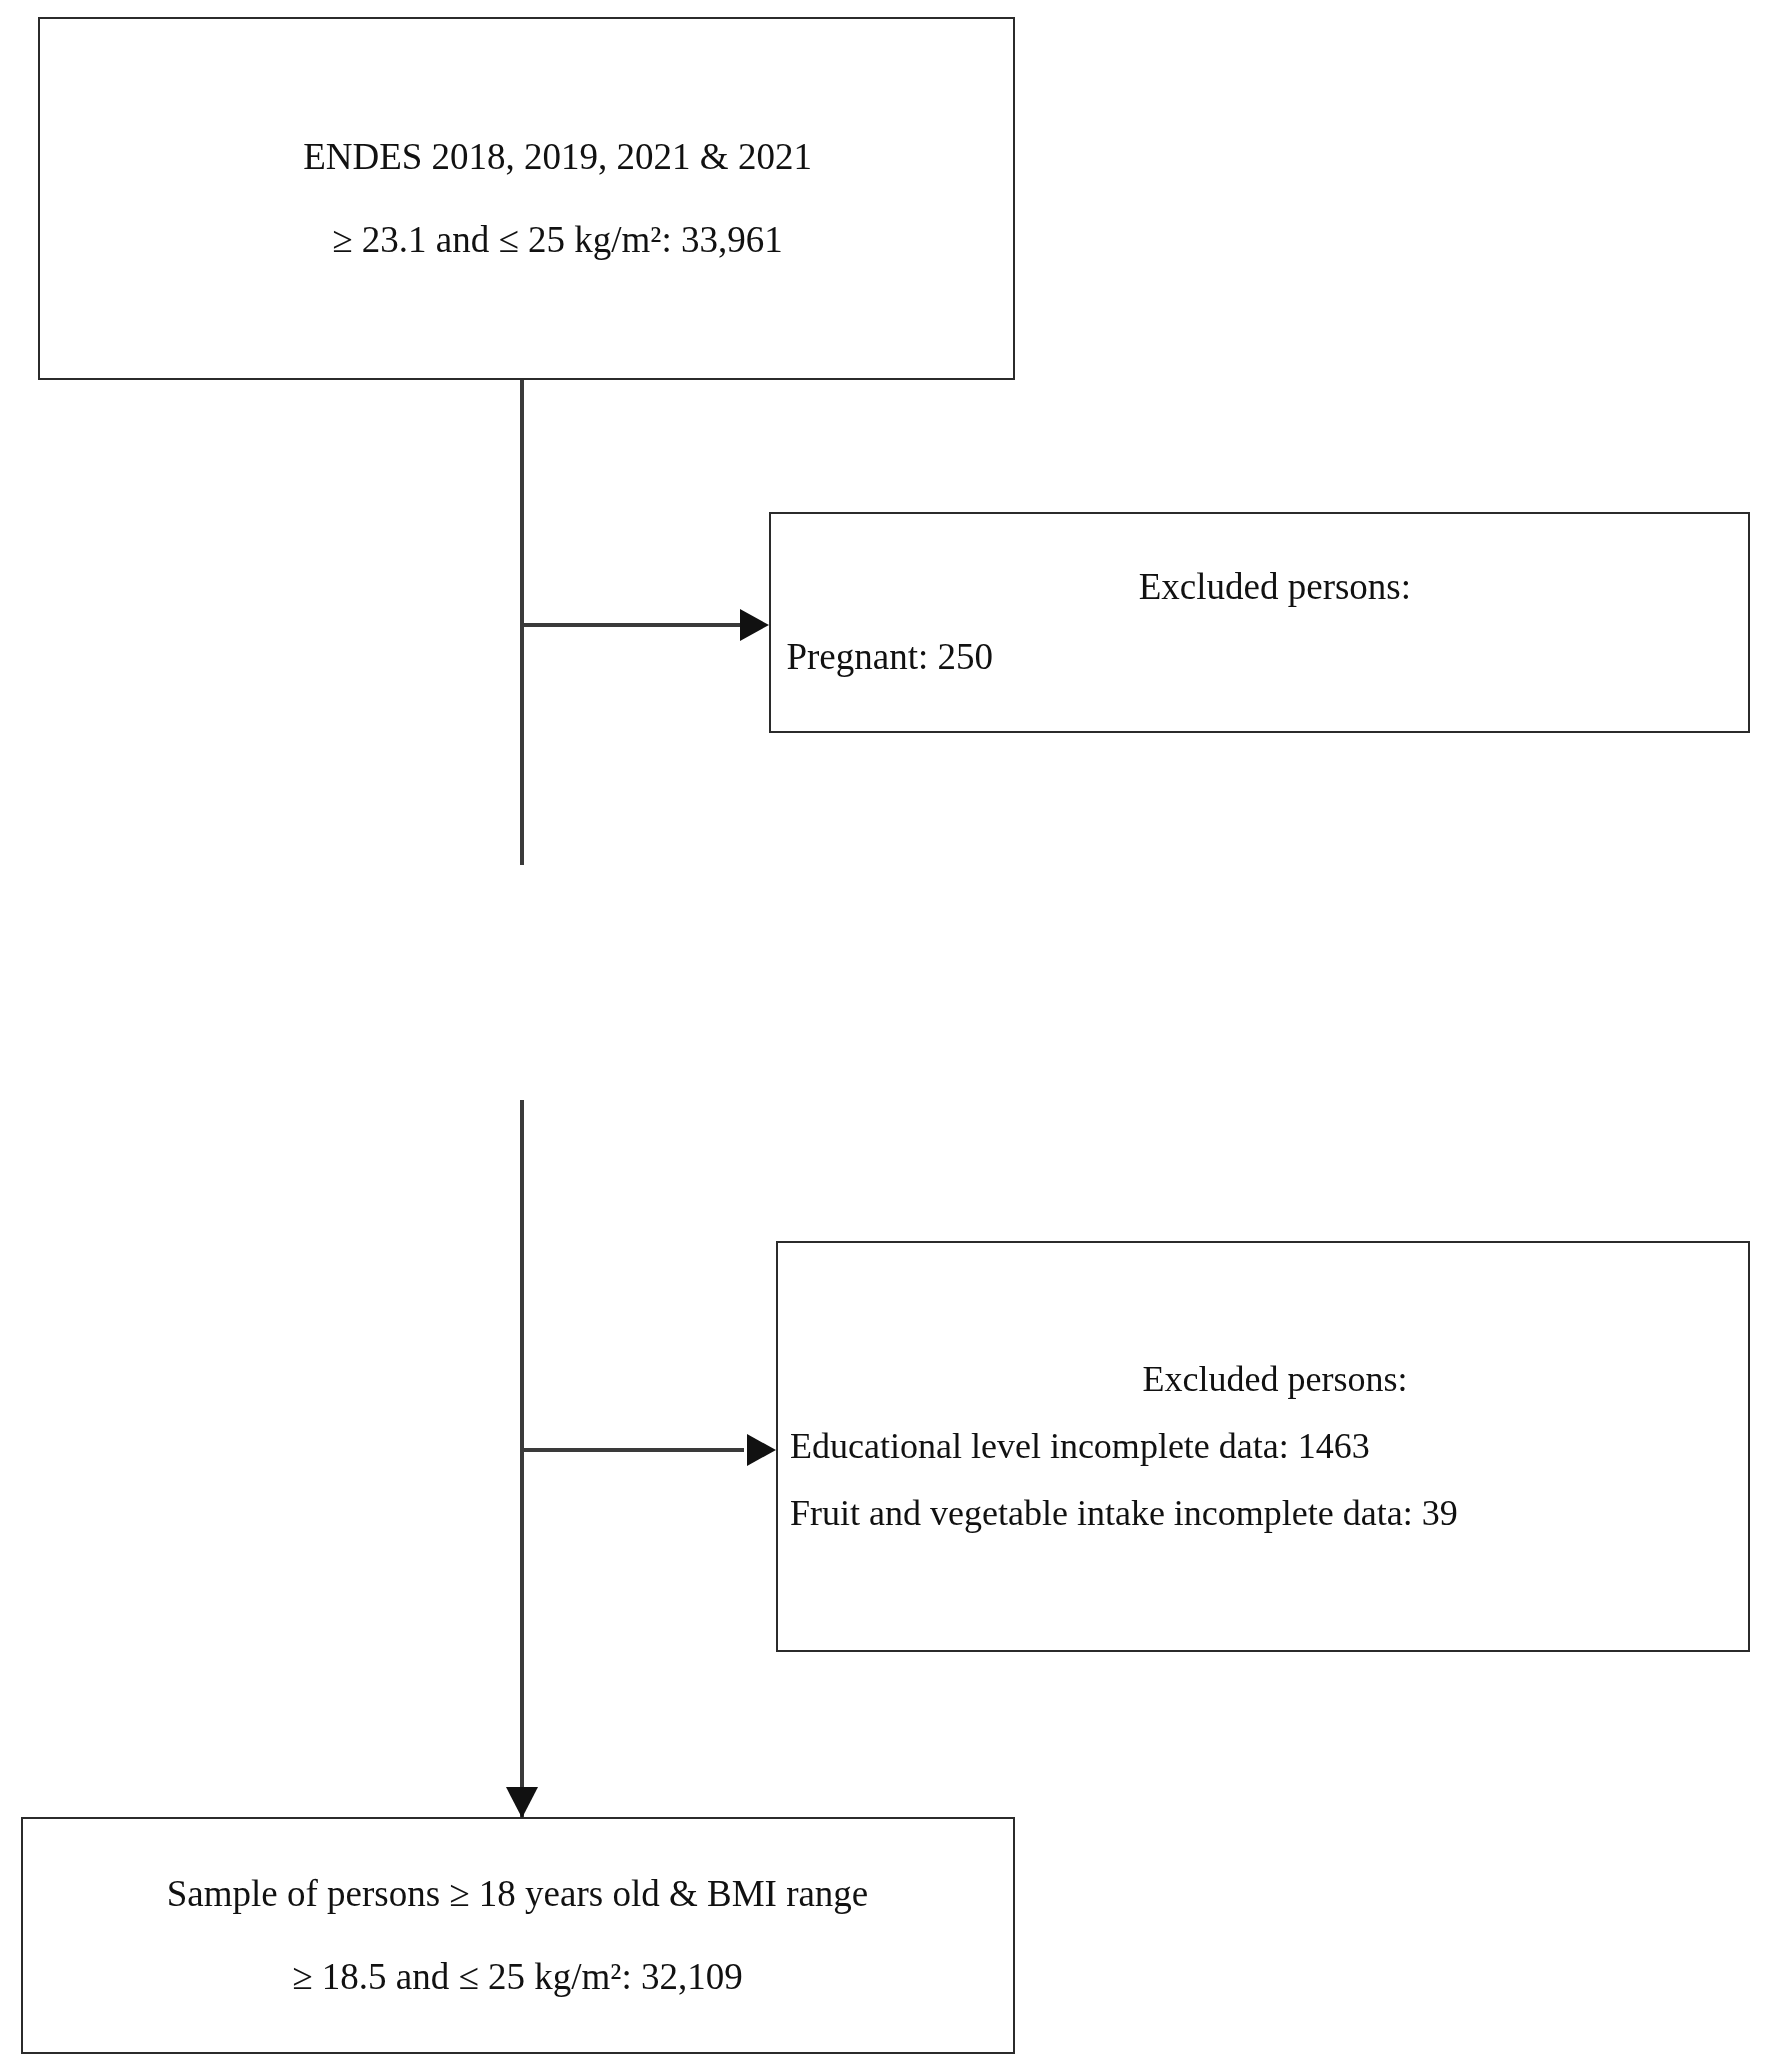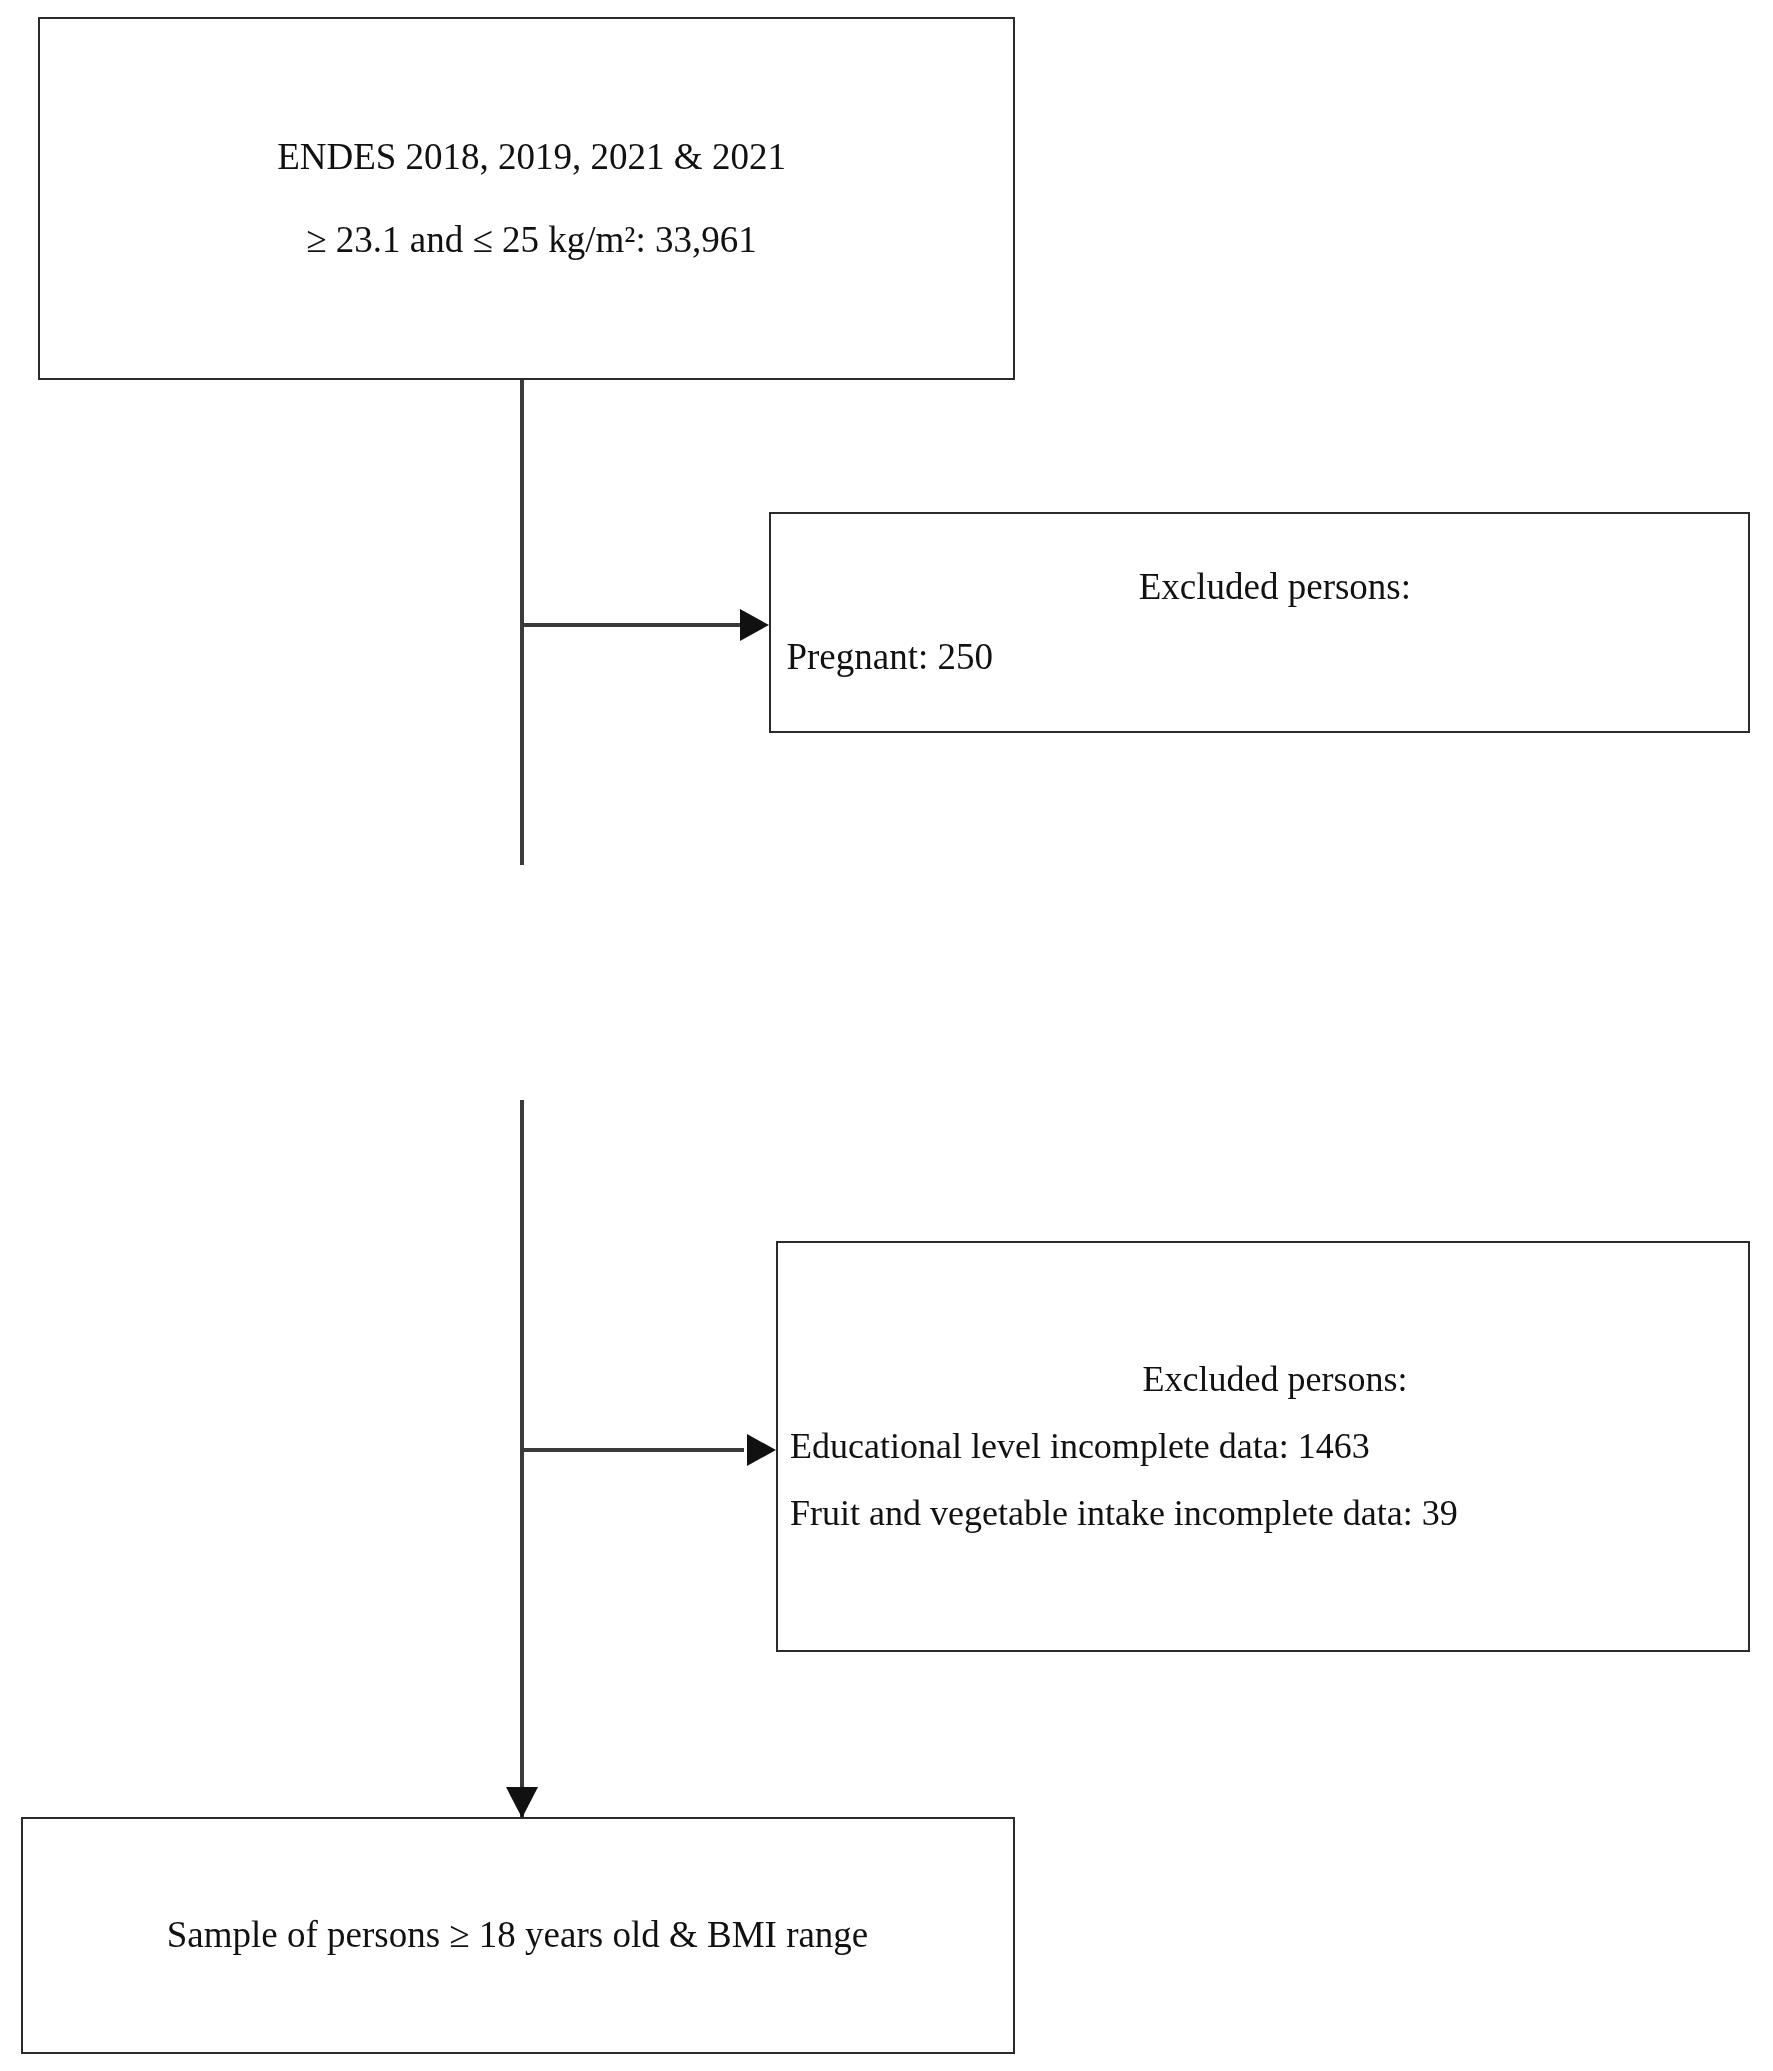--- a/index.html
+++ b/index.html
@@ -30,21 +30,21 @@
     width: 100%;
     font-size: 37px;
     line-height: 1.05;
     white-space: nowrap;
   }
   .ctr { text-align: center; }
   .lft { text-align: left; padding-left: 26px; }
 
   
   #node-eligible      { left: 38px;  top: 17px;   width: 977px; height: 363px; }
-  #node-eligible .line { padding: 22px 5px; }
+  #node-eligible .line { padding: 22px 31px; }
 
   #node-excluded-1    { left: 769px; top: 512px;  width: 981px; height: 221px; }
   #node-excluded-1 .line { padding: 15.4px 15.4px; }
 
   #node-persons       { left: 30px;  top: 865px; width: 983px; height: 235px; }
   #node-persons .line { padding: 20.5px 15.4px; }
 
   #node-excluded-2    { left: 776px; top: 1241px; width: 974px; height: 411px; }
   #node-excluded-2 .line { padding: 14.6px 12px; font-size: 36px; }
 
@@ -100,20 +100,21 @@
 
 
   <div class="node" id="node-excluded-2">
     <span class="line ctr">Excluded persons:</span>
     <span class="line lft">Educational level incomplete data: 1463</span>
     <span class="line lft">Fruit and vegetable intake incomplete data: 39</span>
   </div>
 
   <div class="node" id="node-sample">
     <span class="line ctr">Sample of persons ≥ 18 years old &amp; BMI range</span>
+    <span class="line ctr">≥ 18.5 and ≤ 25 kg/m²:  32,109</span>
   </div>
 
   <div class="conn v-seg" id="trunk-1"></div>
   <div class="conn h-seg" id="branch-1"></div>
   <div class="arrow-right" id="arrowhead-1"></div>
 
   <div class="conn v-seg" id="trunk-2"></div>
   <div class="conn h-seg" id="branch-2"></div>
   <div class="arrow-right" id="arrowhead-2"></div>
 

